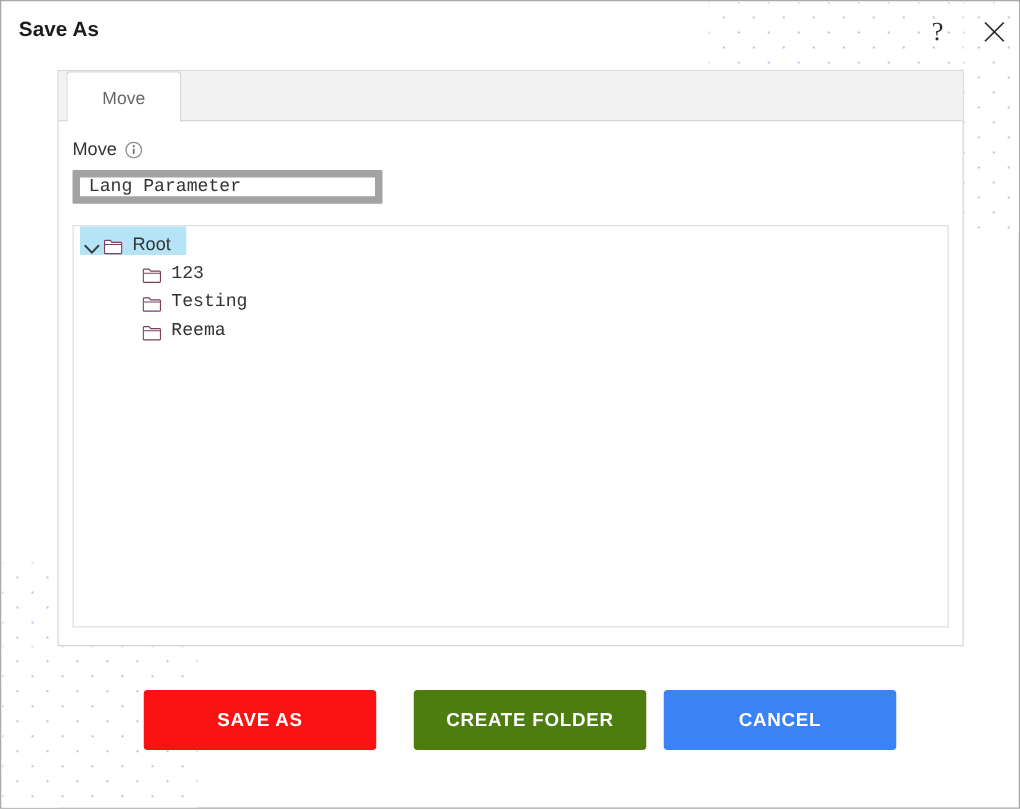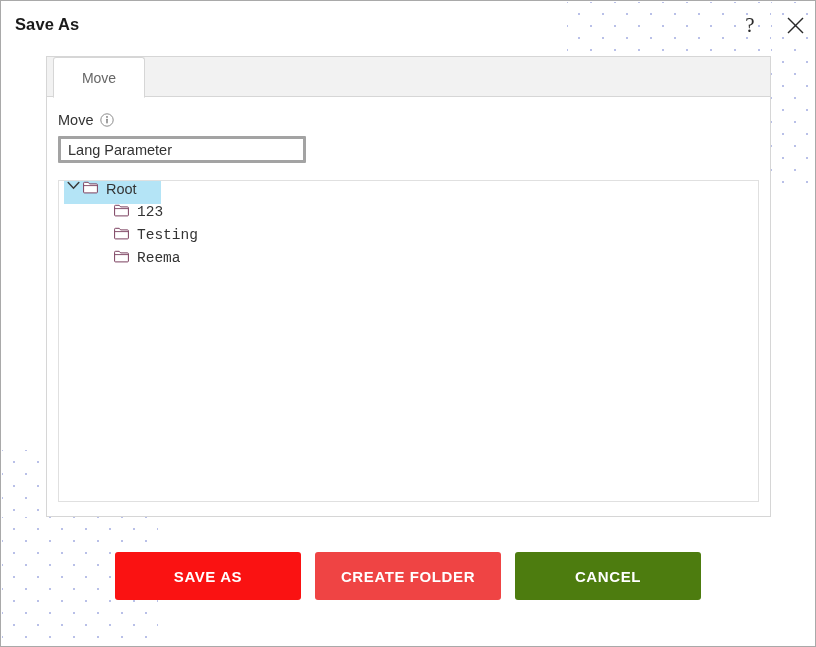--- a/index.html
+++ b/index.html
@@ -138,50 +138,50 @@
     width: 14px; height: 14px;
     display: inline-block;
     cursor: pointer;
   }
   #name-input {
     position: absolute;
     left: 11px; top: 38px;
     width: 248px;
     height: 27px;
     box-sizing: border-box;
-    border: 3px solid #a3a3a3;
-    background: #ffffff;
-    font-family: Liberation Sans, sans-serif;
+    border: 6px solid #a3a3a3;
+    background: #ffffff;
+    font-family: Liberation Mono, monospace;
     font-size: 14.5px;
     color: #333333;
     padding: 0 7px;
     outline: none;
     border-radius: 1px;
   }
 
   
   #tree-panel {
     position: absolute;
     left: 11px; top: 82px;
     width: 701px;
     height: 322px;
     box-sizing: border-box;
     border: 1px solid #e0e0e0;
     background: #ffffff;
     overflow: auto;
   }
   .tree-row {
     display: flex;
-    align-items: flex-start;
+    align-items: flex-end;
     height: 23px;
     font-size: 14.5px;
     color: #333333;
     cursor: pointer;
     width: fit-content;
-    padding-right: 24px;
+    padding-right: 12px;
   }
   .tree-row.selected {
     background: #b4e4f6;
   }
   .tree-row .chevron {
     width: 18px;
     display: flex;
     align-items: center;
     justify-content: center;
     flex: 0 0 18px;
@@ -214,22 +214,22 @@
     font-family: "Liberation Sans", sans-serif;
     font-size: 15px;
     font-weight: bold;
     letter-spacing: 0.6px;
     cursor: pointer;
     border-radius: 3px;
     padding: 0 24px;
     min-width: 186px;
   }
   #save-as-button      { background: #fa1212; }
-  #create-folder-button{ background: #ef4444; }
-  #cancel-button       { background: #4d7c0f; }
+  #create-folder-button{ background: #4d7c0f; margin-left: 16px; }
+  #cancel-button       { background: #3b82f6; }
 </style>
 </head>
 <body>
 
 <div id="window">
 
   <div class="dots" id="dots-top-right-a"></div>
   <div class="dots" id="dots-top-right-b"></div>
   <div class="dots" id="dots-bottom-left-a"></div>
   <div class="dots" id="dots-bottom-left-b"></div>

